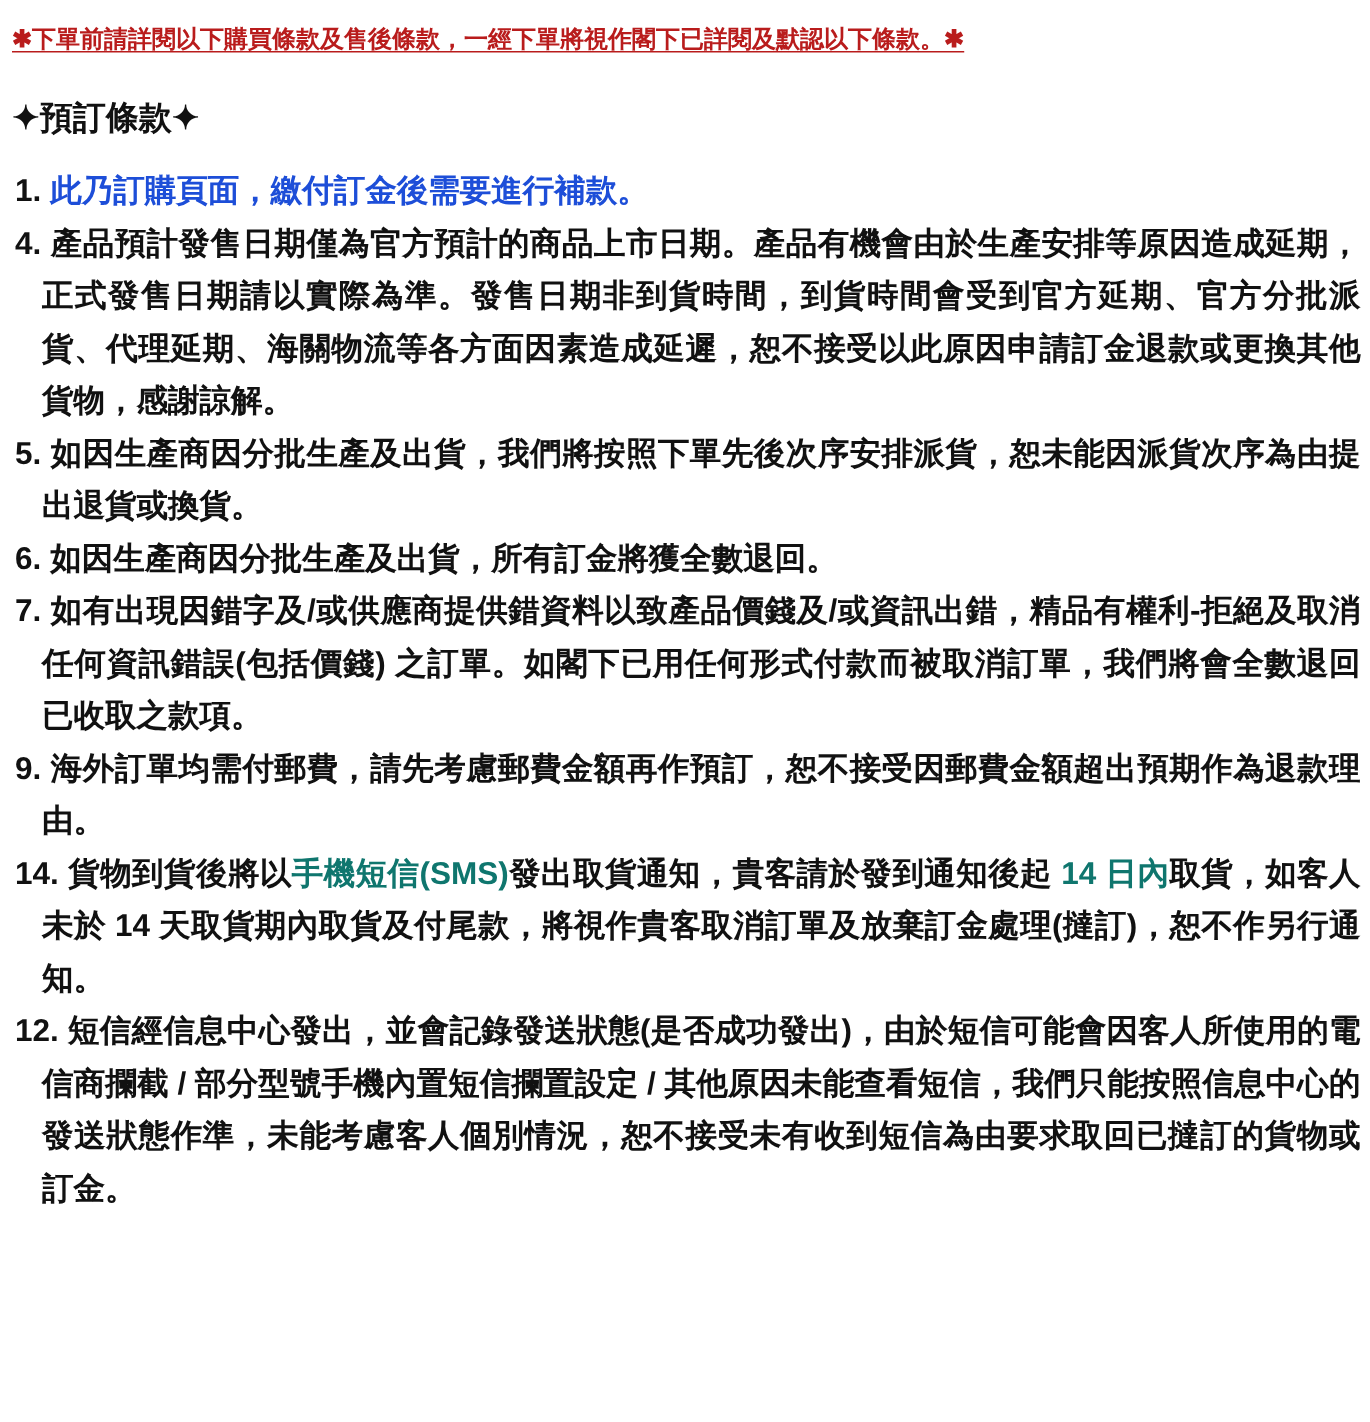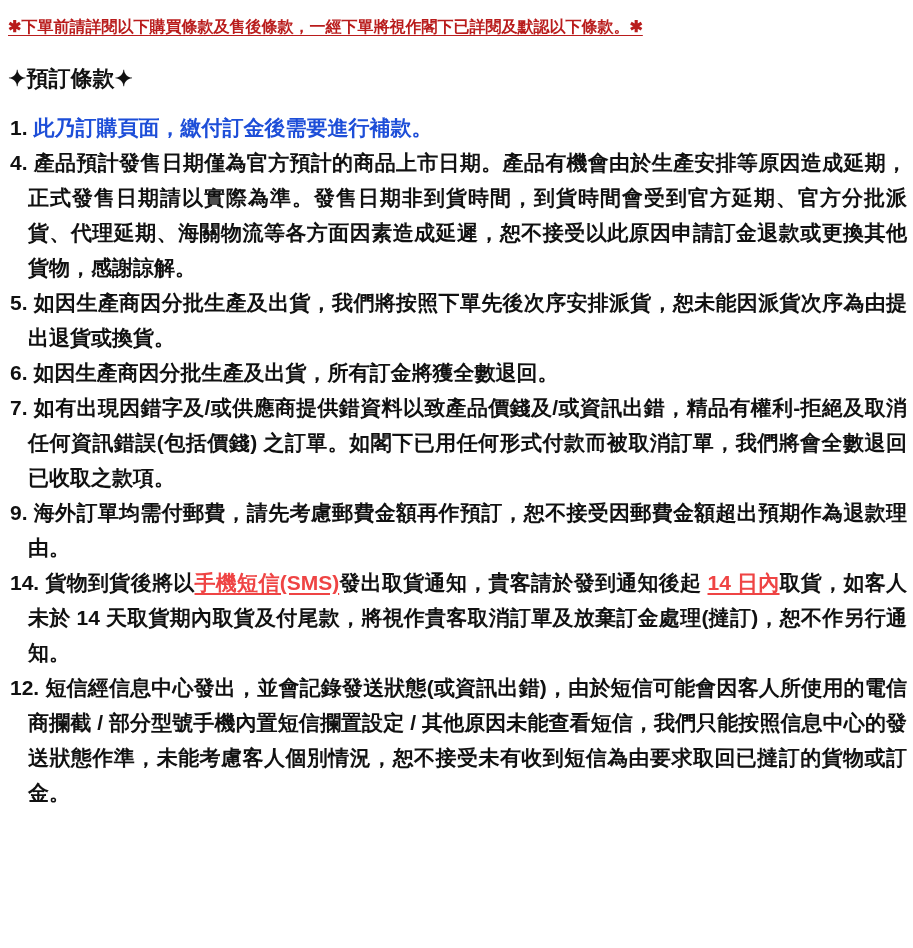--- a/index.html
+++ b/index.html
@@ -44,35 +44,34 @@
     text-align: justify;
     text-justify: inter-ideograph;
   }
   .term-item .num {
     margin-right: 6px;
   }
   .seg-red {
     color: #1d4ed8;
   }
   .seg-red-underline {
-    color: #ef4444;
-    text-decoration: underline;
+    color: #0f766e;
     text-underline-offset: 3px;
     margin-top: 40px;
   }
 </style>
 </head>
 <body>
 
 <div class="notice">✱下單前請詳閱以下購買條款及售後條款，一經下單將視作閣下已詳閱及默認以下條款。✱</div>
 
 <div class="section-heading">✦預訂條款✦</div>
 
 <div class="terms-list">
     <div class="term-item"><span class="num">1.</span><span class="seg-red">此乃訂購頁面，繳付訂金後需要進行補款。</span></div>
     <div class="term-item"><span class="num">4.</span><span>產品預計發售日期僅為官方預計的商品上市日期。產品有機會由於生產安排等原因造成延期，正式發售日期請以實際為準。發售日期非到貨時間，到貨時間會受到官方延期、官方分批派貨、代理延期、海關物流等各方面因素造成延遲，恕不接受以此原因申請訂金退款或更換其他貨物，感謝諒解。</span></div>
     <div class="term-item"><span class="num">5.</span><span>如因生產商因分批生產及出貨，我們將按照下單先後次序安排派貨，恕未能因派貨次序為由提出退貨或換貨。</span></div>
     <div class="term-item"><span class="num">6.</span><span>如因生產商因分批生產及出貨，所有訂金將獲全數退回。</span></div>
     <div class="term-item"><span class="num">7.</span><span>如有出現因錯字及/或供應商提供錯資料以致產品價錢及/或資訊出錯，精品有權利-拒絕及取消任何資訊錯誤(包括價錢) 之訂單。如閣下已用任何形式付款而被取消訂單，我們將會全數退回已收取之款項。</span></div>
     <div class="term-item"><span class="num">9.</span><span>海外訂單均需付郵費，請先考慮郵費金額再作預訂，恕不接受因郵費金額超出預期作為退款理由。</span></div>
     <div class="term-item"><span class="num">14.</span><span>貨物到貨後將以</span><span class="seg-red-underline">手機短信(SMS)</span><span>發出取貨通知，貴客請於發到通知後起 </span><span class="seg-red-underline">14 日內</span><span>取貨，如客人未於 14 天取貨期內取貨及付尾款，將視作貴客取消訂單及放棄訂金處理(撻訂)，恕不作另行通知。</span></div>
-    <div class="term-item"><span class="num">12.</span><span>短信經信息中心發出，並會記錄發送狀態(或資訊出錯)，由於短信可能會因客人所使用的電信商攔截 / 部分型號手機內置短信攔置設定 / 其他原因未能查看短信，我們只能按照信息中心的發送狀態作準，未能考慮客人個別情況，恕不接受未有收到短信為由要求取回已撻訂的貨物或訂金。</span></div>
+    <div class="term-item"><span class="num">12.</span><span>短信經信息中心發出，並會記錄發送狀態(是否成功發出)，由於短信可能會因客人所使用的電信商攔截 / 部分型號手機內置短信攔置設定 / 其他原因未能查看短信，我們只能按照信息中心的發送狀態作準，未能考慮客人個別情況，恕不接受未有收到短信為由要求取回已撻訂的貨物或訂金。</span></div>
   </div>
 
 </body></html>

